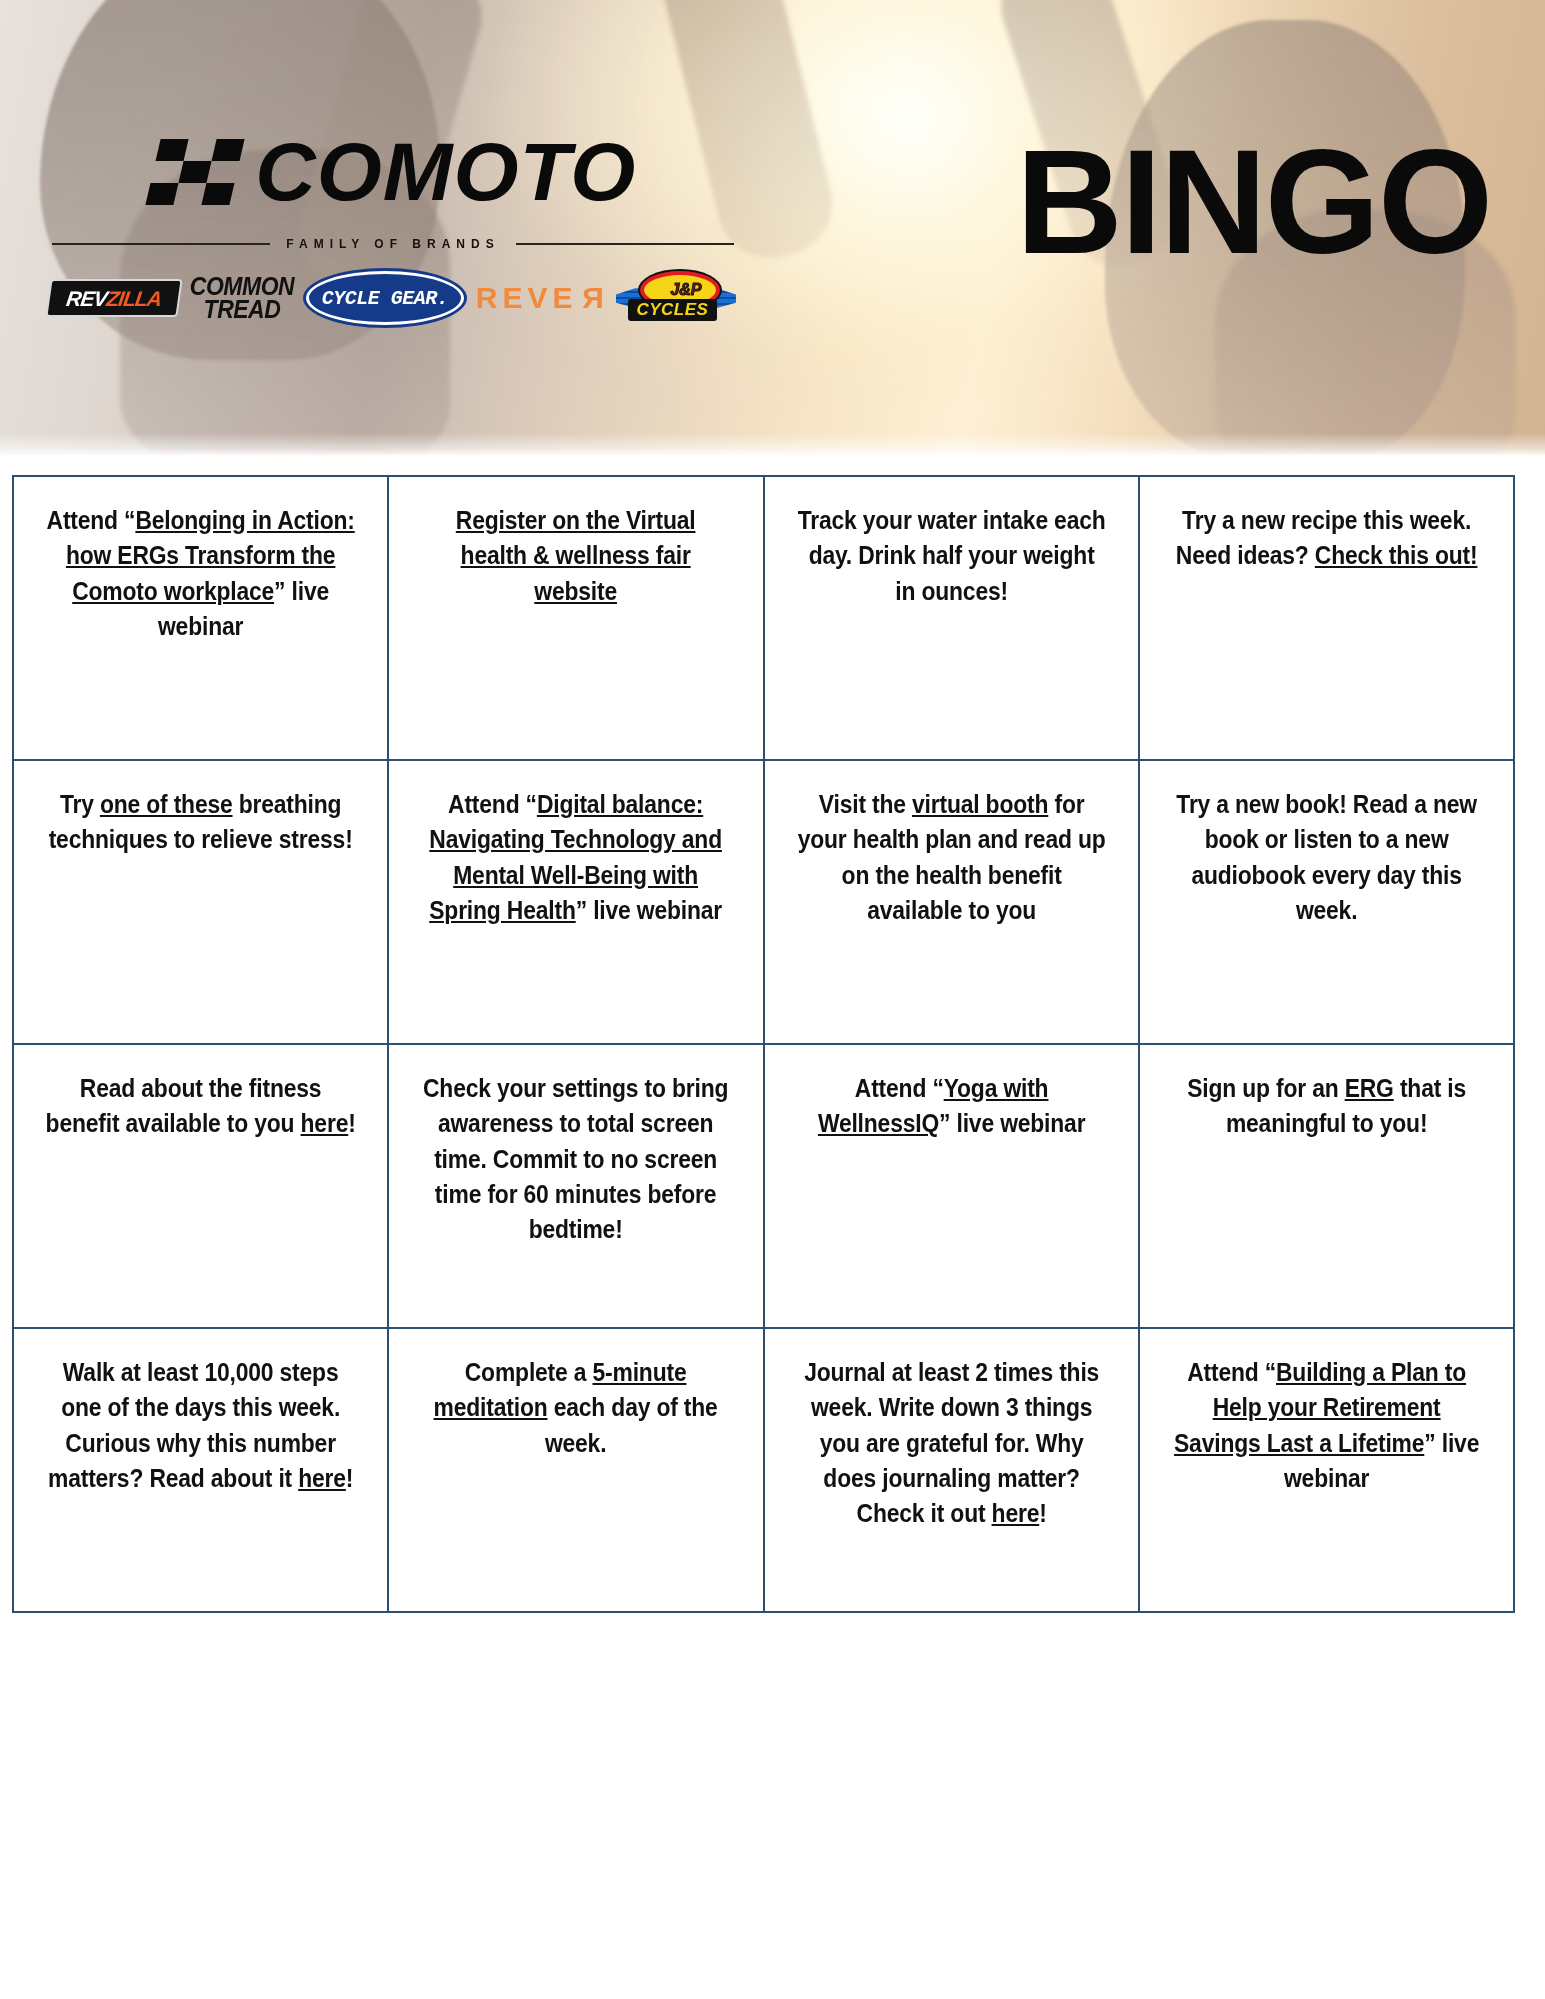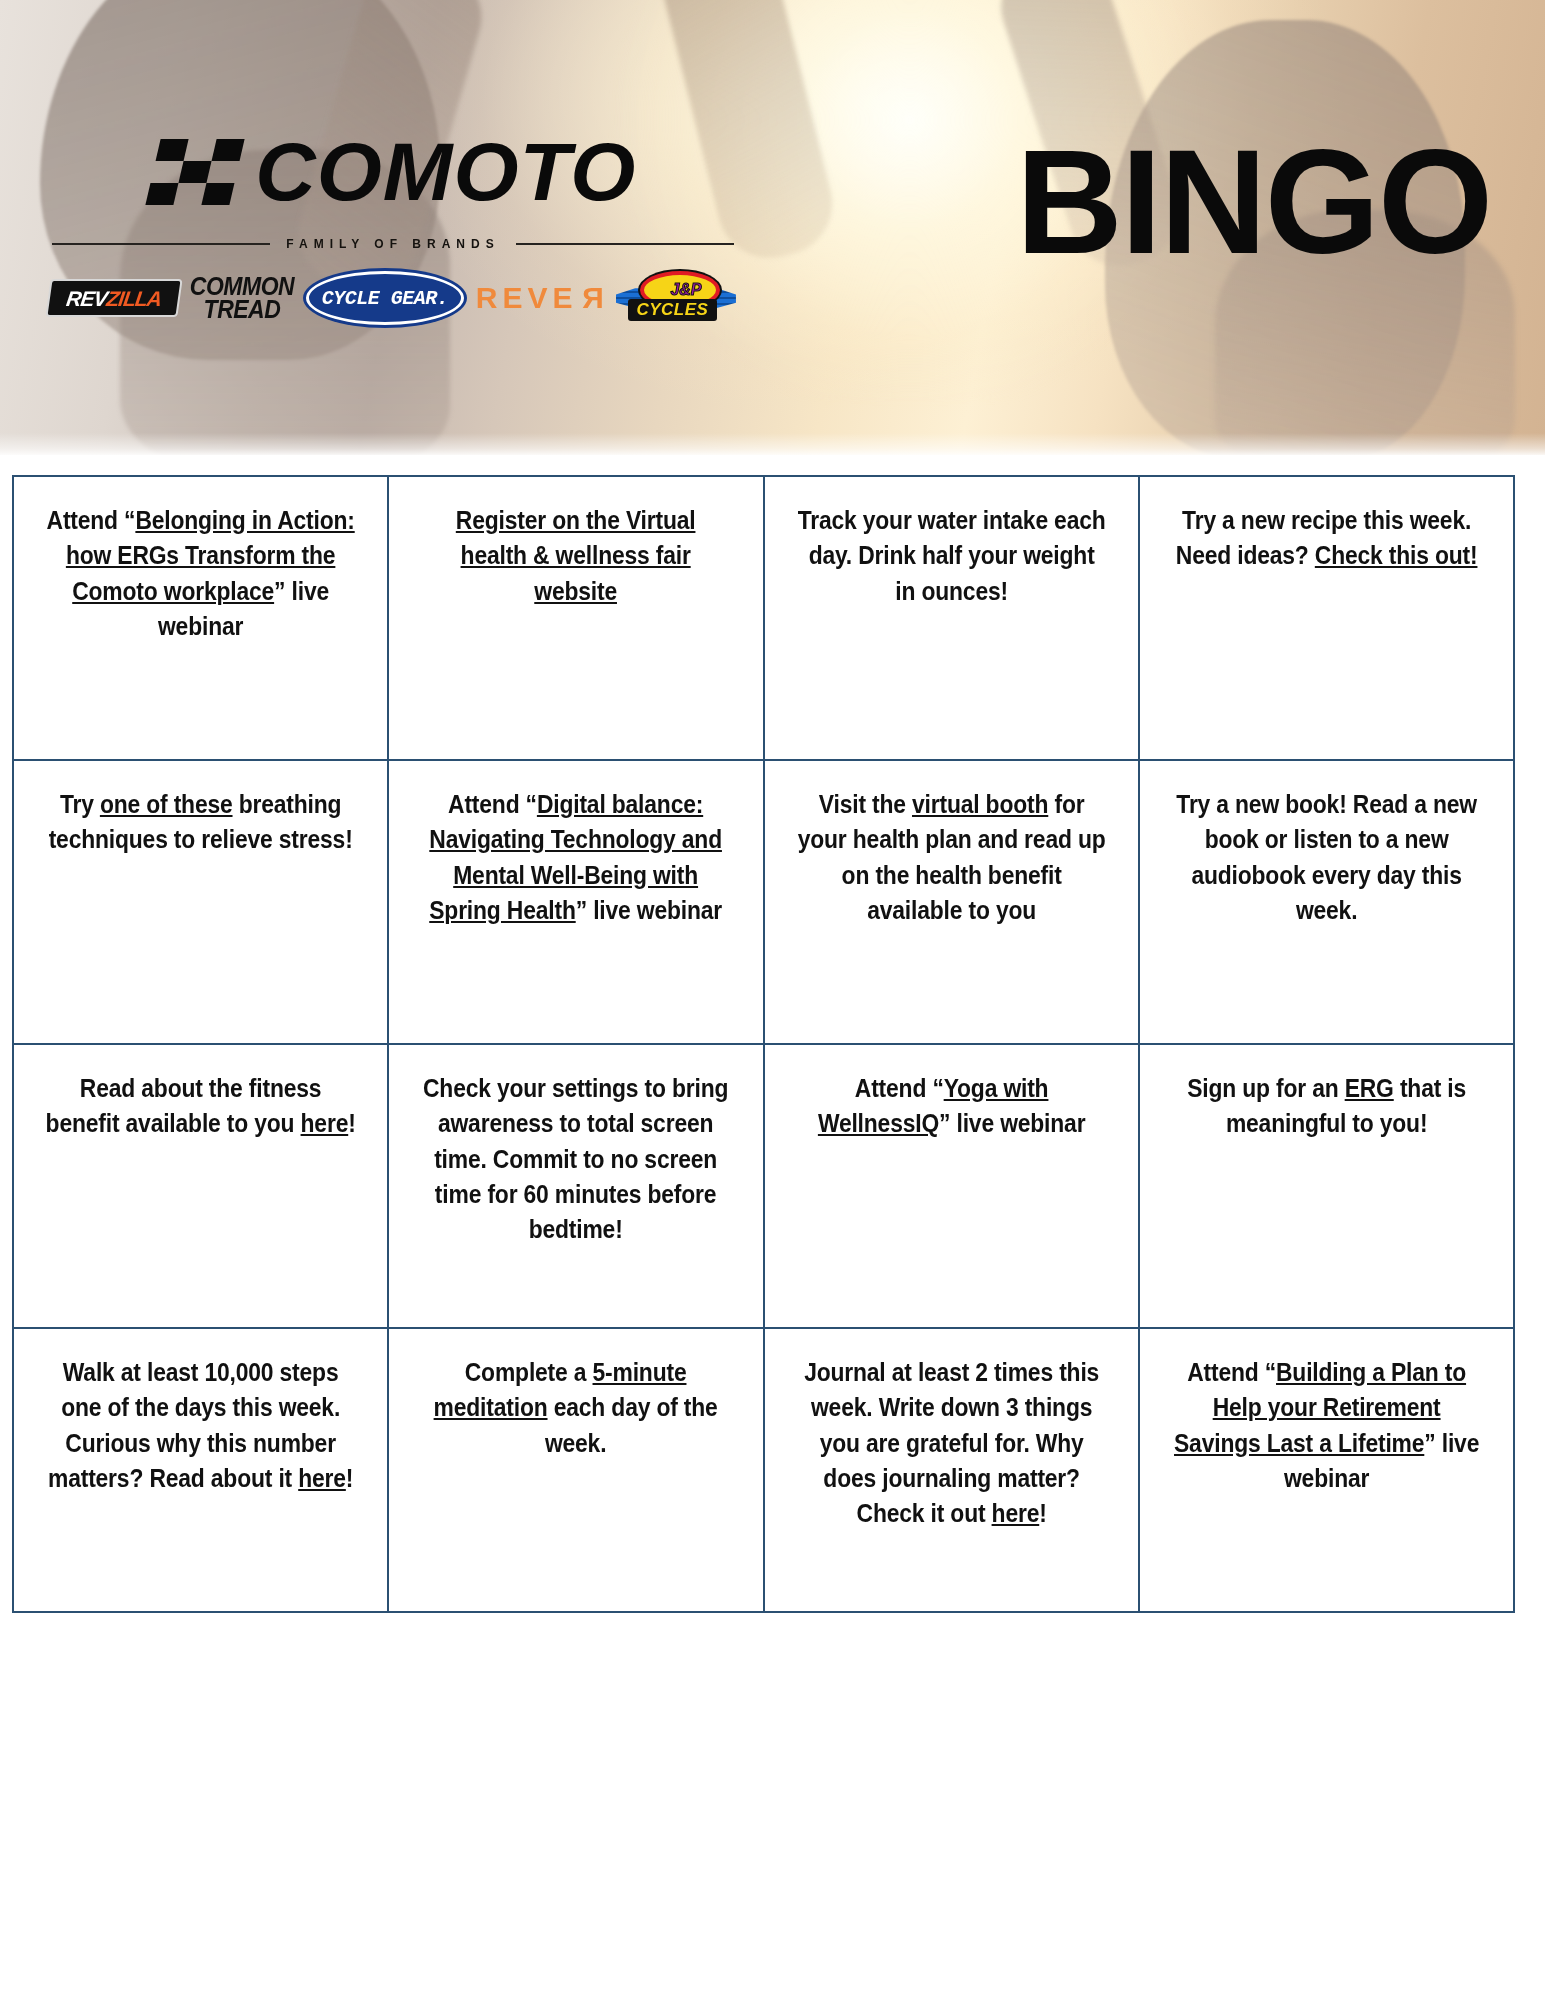--- a/index.html
+++ b/index.html
@@ -248,21 +248,21 @@
     width: 72px; height: 30px;
     border-radius: 50%;
     background: #f6d417;
     border: 4px solid #e01b24;
     display: flex; align-items: center; justify-content: center;
     box-shadow: 0 0 0 2px #111;
   }
   .jp-oval span {
     font-family: "Liberation Sans", sans-serif;
     font-weight: bold; font-style: italic;
-    font-size: 16px; color: #a21caf;
+    font-size: 16px; color: #7f1d1d;
     -webkit-text-stroke: 1px #111;
     background: #f6d417;
     padding: 0 2px;
     margin-left: 12px;
   }
   .jp-cycles {
     position: absolute; left: 12px; top: 28px;
     width: 89px; height: 22px;
     background: #111;
     border-radius: 3px;

